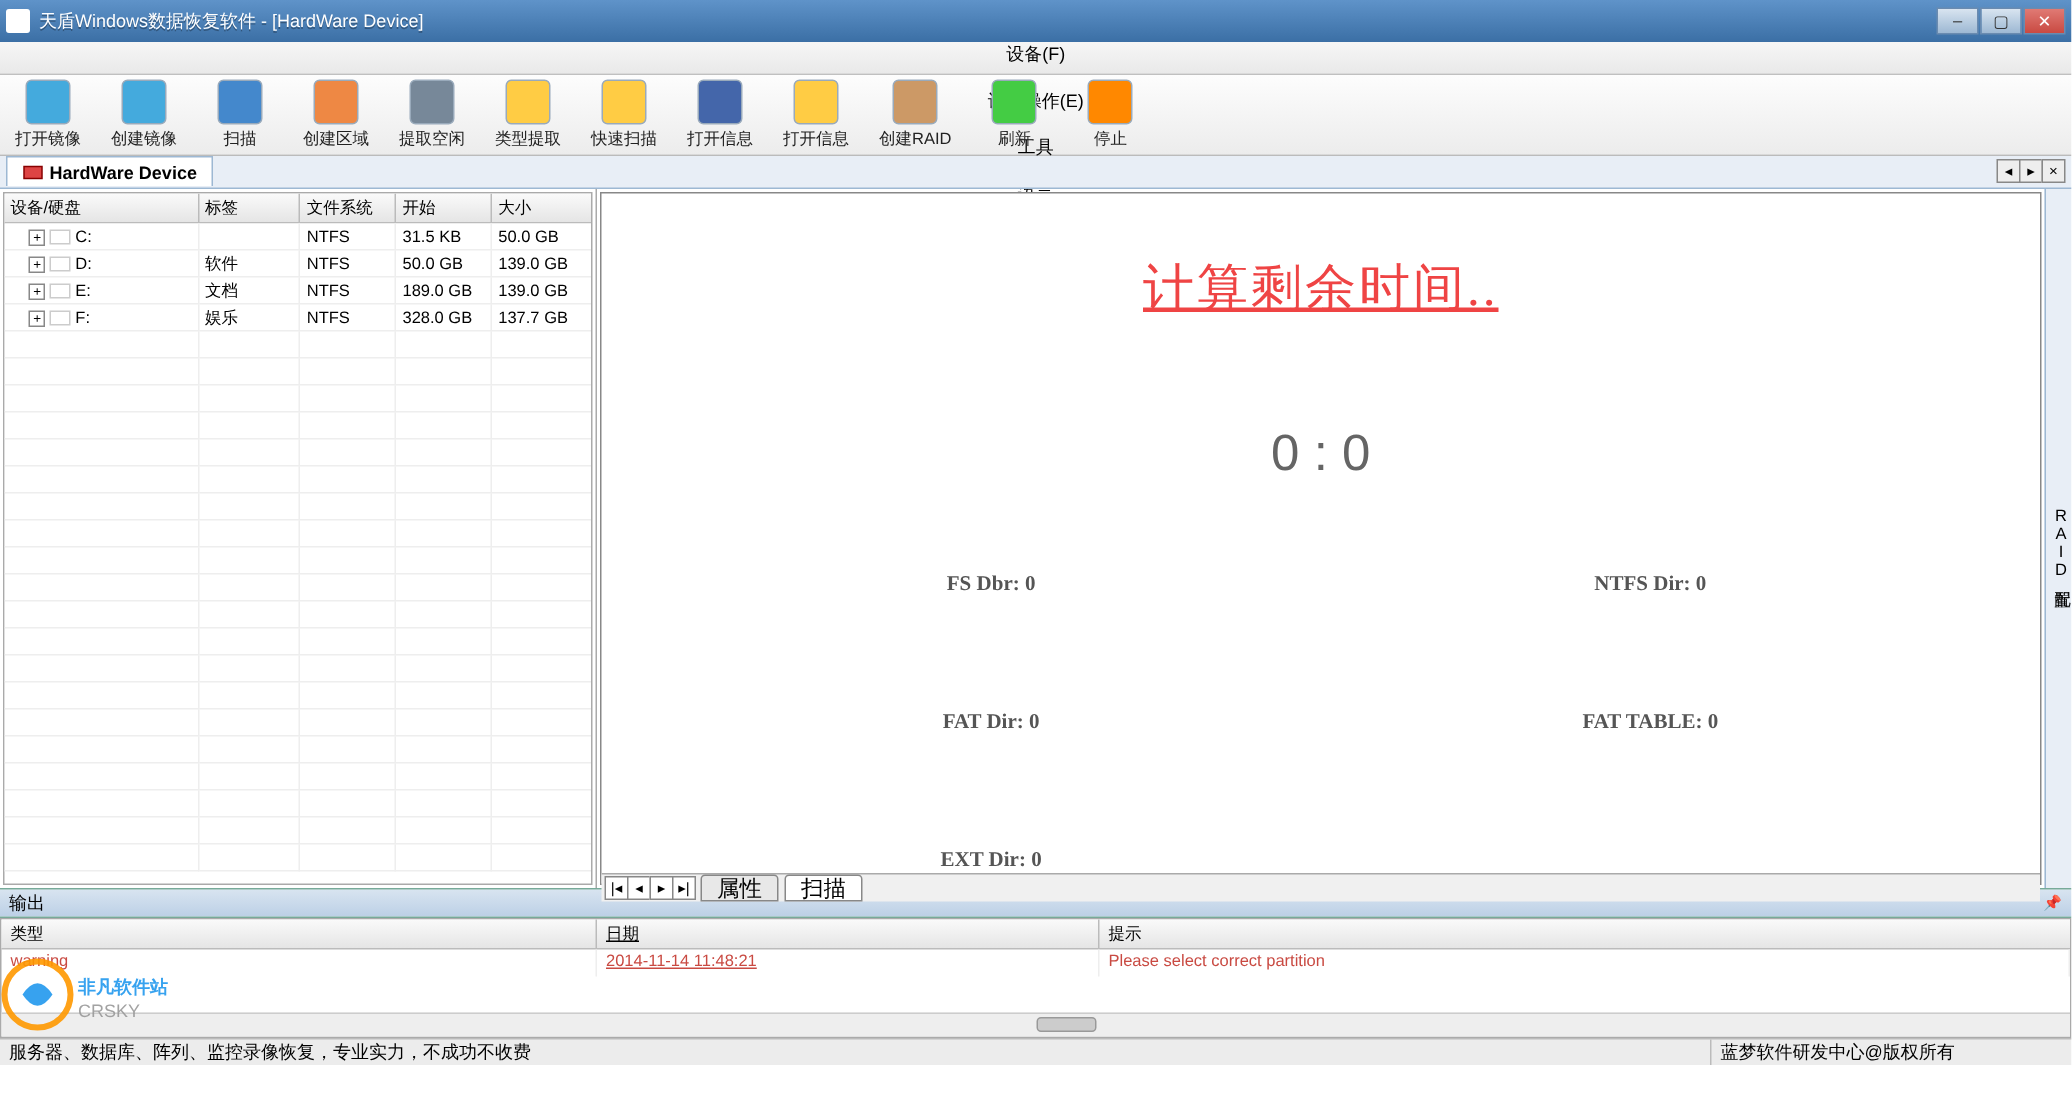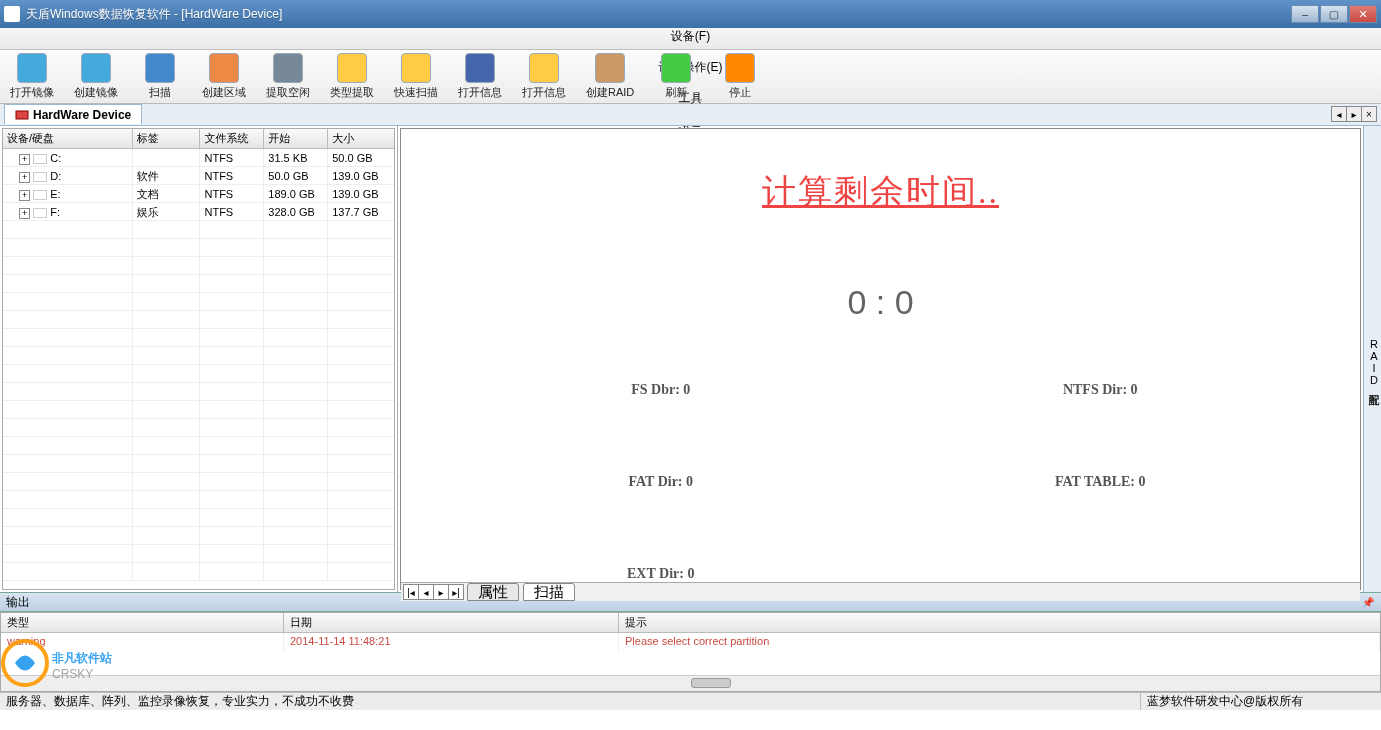--- a/index.html
+++ b/index.html
@@ -61,21 +61,21 @@
 .panetabs { height:20px; border-top:1px solid #aaa; display:flex; align-items:center; background:#f0f0f0; padding-left:2px; gap:0;}
 .navbtn2{ width:16px;height:16px;border:1px solid #888;background:#fff;display:flex;align-items:center;justify-content:center;font-size:10px;margin-right:-1px;}
 .ptab { height:18px; padding:0 10px; border:1px solid #888; background:#fff; margin-left:4px; font-size:15px; display:flex;align-items:center; border-top-left-radius:3px;border-top-right-radius:3px;}
 .ptab.inactive{ background:#e8e8e8; }
 
 
 .outhdr { height:20px; background:linear-gradient(#d8e4f0,#bcd0e6); border-top:1px solid #7a9; border-bottom:1px solid #7a9; padding:2px 6px; display:flex; justify-content:space-between; align-items:center;}
 .outpanel { height:80px; display:flex; flex-direction:column; border:1px solid #aaa; }
 .outcols { display:flex; background:linear-gradient(#fafafa,#e5e5e5); border-bottom:1px solid #bbb; height:20px;}
 .oc { border-right:1px solid #bbb; padding:2px 6px; font-size:11px;}
-.ocol0{width:283px;} .ocol1{width:335px;} .ocol2{flex:1;border-right:none;}
+.ocol0{width:397px;} .ocol1{width:335px;text-decoration:underline;} .ocol2{flex:1;border-right:none;}
 .outrow { display:flex; height:18px; }
 .outrow .oc{ color:#c94a42; border-right:1px solid #eee; border-bottom:none;}
 .outscroll { height:16px; background:#eee; border-top:1px solid #ccc; position:relative;}
 .outscroll .thumb{ position:absolute; left:50%; top:2px; width:40px;height:10px;background:#ccc;border:1px solid #999;border-radius:3px;}
 
 
 .statusbar { height:18px; background:#ececec; border-top:1px solid #bbb; display:flex; align-items:center; font-size:11px; }
 .statusbar .seg { padding:0 6px; border-right:1px solid #bbb; height:100%; display:flex; align-items:center;}
 .statusbar .seg:last-child{border-right:none;}
 

